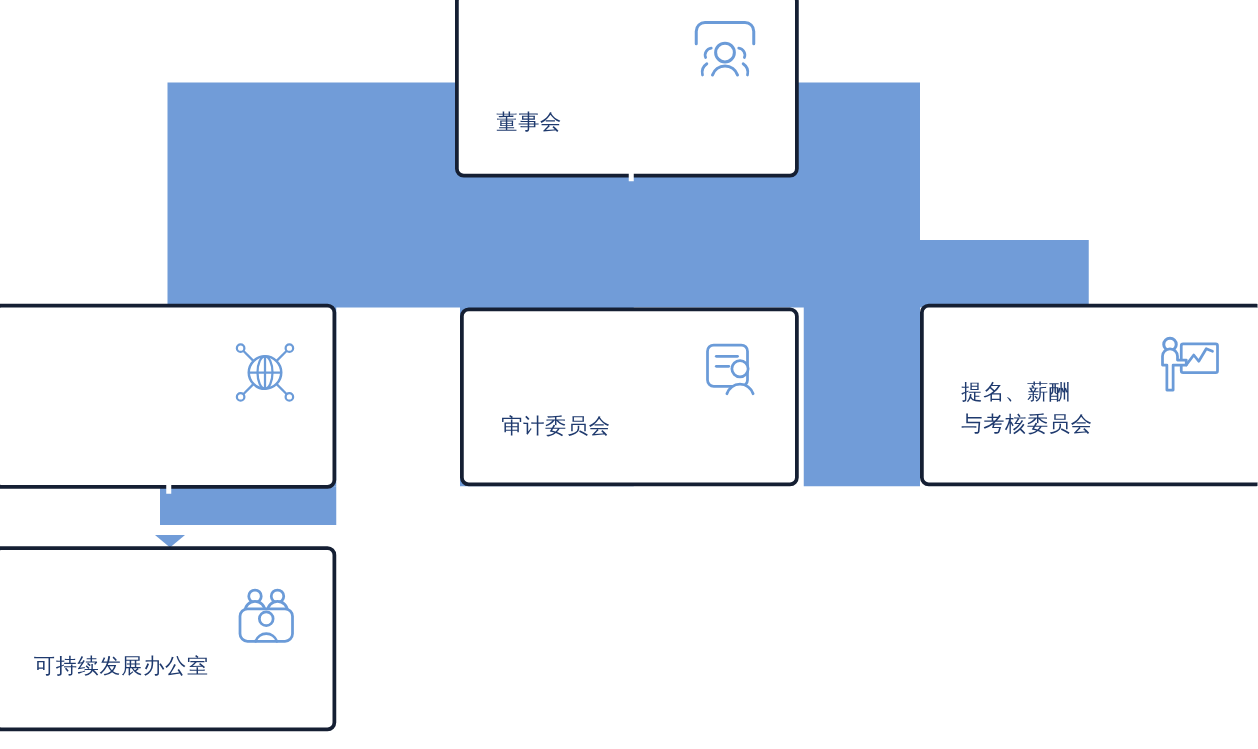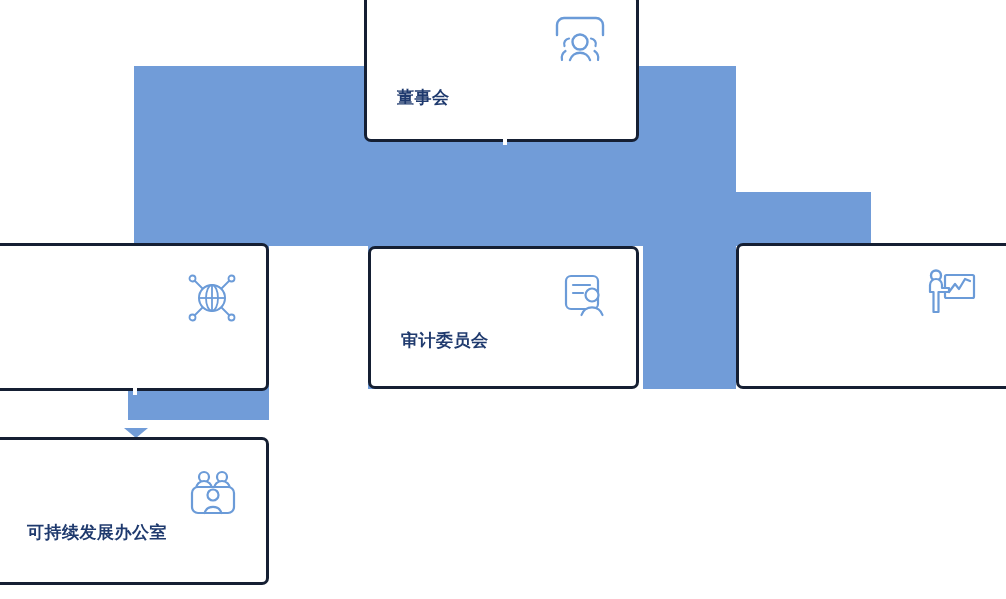--- a/index.html
+++ b/index.html
@@ -46,21 +46,21 @@
     height: 100%;
   }
   .card-label {
     position: absolute;
     left: 30px;
     color: #1F3A6E;
     font-size: 17px;
     line-height: 26px;
     letter-spacing: 0.5px;
     white-space: pre-line;
-    font-weight: 700;
+    font-weight: 400;
   }
   .card-icon {
     position: absolute;
     right: 22px;
   }
   .card-icon svg { display: block; }
 
   
   #card-board       { left: 364px; top: -6px;  width: 275px; height: 148px; }
   #card-board .card-label { bottom: 28px; }
@@ -161,20 +161,22 @@
   <div class="card" id="card-nomination">
     <div class="card-inner">
       <div class="card-icon">
         <svg width="52" height="48" viewBox="0 0 52 48" fill="none" xmlns="http://www.w3.org/2000/svg">
           <rect x="20" y="7" width="29" height="23" rx="1.5" stroke="#6B9BD8" stroke-width="2.2" fill="#fff"></rect>
           <polyline points="24,24 30,16 34,21 40,11 45,13" stroke="#6B9BD8" stroke-width="2.2" fill="none" stroke-linecap="round" stroke-linejoin="round"></polyline>
           <circle cx="11" cy="7.5" r="5" stroke="#6B9BD8" stroke-width="2.4" fill="#fff"></circle>
           <path d="M5,17 A6,6 0 0 1 17,17 L17,20 L24,20 L24,24 L13.5,24 L13.5,44 L8.5,44 L8.5,24 L5,24 Z" stroke="#6B9BD8" stroke-width="2.2" fill="#fff" stroke-linejoin="round"></path>
         </svg>
       </div>
+      <div class="card-label">提名、薪酬
+与考核委员会</div>
     </div>
   </div>
 
   <div class="card" id="card-sustain">
     <div class="card-inner">
       <div class="card-icon">
         <svg width="50" height="46" viewBox="0 0 50 46" fill="none" xmlns="http://www.w3.org/2000/svg">
           <circle cx="16" cy="7" r="5" stroke="#6B9BD8" stroke-width="2.2" fill="#fff"></circle>
           <circle cx="34" cy="7" r="5" stroke="#6B9BD8" stroke-width="2.2" fill="#fff"></circle>
           <path d="M8,19 A8,8 0 0 1 24,19" stroke="#6B9BD8" stroke-width="2.2" fill="#fff" stroke-linecap="round"></path>

